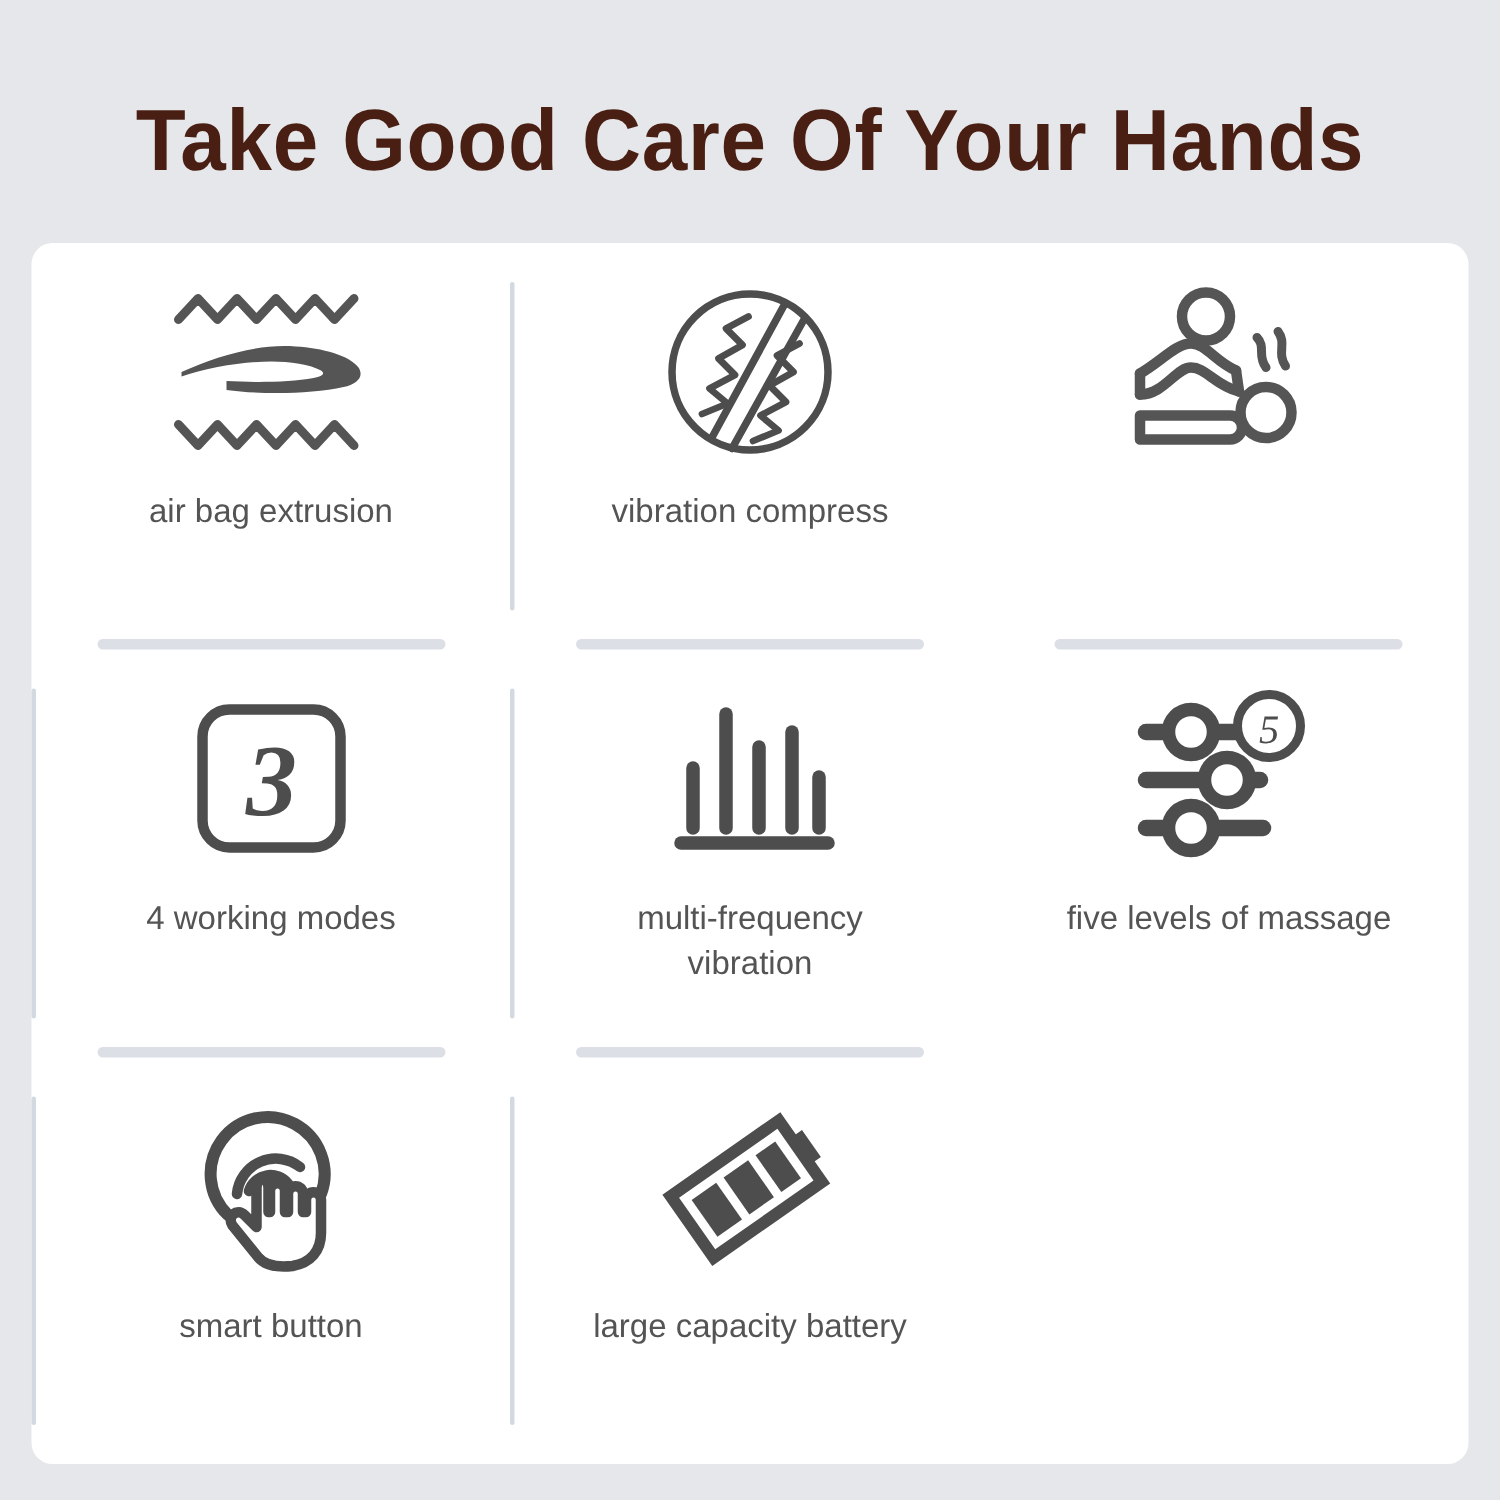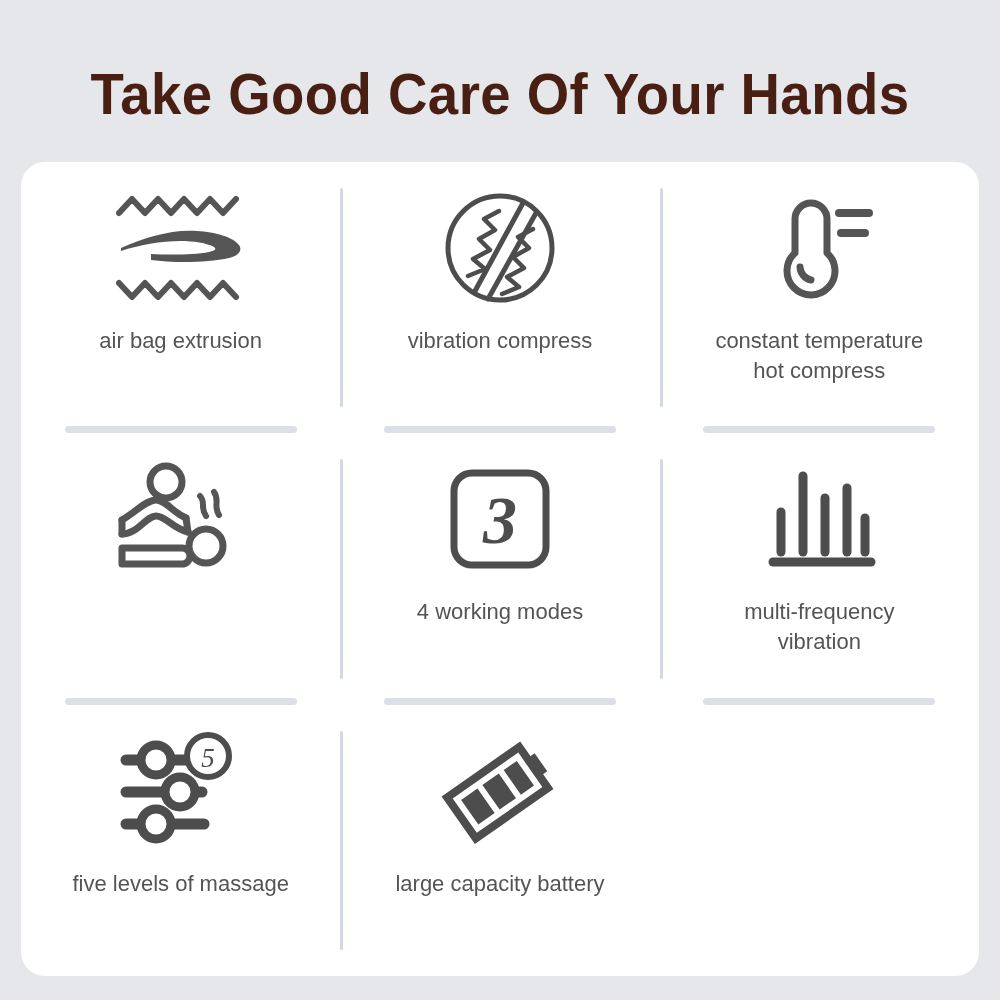--- a/index.html
+++ b/index.html
@@ -39,21 +39,21 @@
   }
 
   
   .card {
     position: absolute;
     left: 21px;
     top: 162px;
     width: 958px;
     height: 814px;
     background: #ffffff;
-    border-radius: 24px;
+    border-radius: 14px;
     box-sizing: border-box;
   }
 
   .grid {
     position: absolute;
     inset: 0;
     display: grid;
     grid-template-columns: 1fr 1fr 1fr;
     grid-template-rows: 1fr 1fr 1fr;
   }
@@ -139,32 +139,20 @@
             <circle cx="59" cy="59" r="52" fill="none" stroke="#4d4d4d" stroke-width="5"></circle>
             <line x1="82" y1="14" x2="34" y2="102" stroke="#4d4d4d" stroke-width="5" stroke-linecap="round"></line>
             <line x1="95" y1="24" x2="47" y2="110" stroke="#4d4d4d" stroke-width="5" stroke-linecap="round"></line>
             <polyline points="58,22 43,30 54,41 38,50 49,61 32,70 44,80 27,87" fill="none" stroke="#4d4d4d" stroke-width="4.5" stroke-linecap="round" stroke-linejoin="round"></polyline>
             <polyline points="92,40 77,48 88,59 72,68 83,79 66,88 78,98 61,105" fill="none" stroke="#4d4d4d" stroke-width="4.5" stroke-linecap="round" stroke-linejoin="round"></polyline>
           </svg>
         </div>
         <div class="label">vibration compress</div>
       </div>
 
-      <div class="cell colsep rowsep">
-        <div class="icon-box">
-          <svg width="120" height="118" viewBox="0 0 120 118">
-            <path d="M36,30 a16,16 0 0 1 32,0 L68,64 a24,24 0 1 1 -32,0 Z" fill="none" stroke="#555" stroke-width="7" stroke-linejoin="round"></path>
-            <path d="M41,78 a14,14 0 0 0 11,13" fill="none" stroke="#555" stroke-width="7" stroke-linecap="round"></path>
-            <line x1="80" y1="24" x2="110" y2="24" stroke="#555" stroke-width="8" stroke-linecap="round"></line>
-            <line x1="82" y1="44" x2="106" y2="44" stroke="#555" stroke-width="8" stroke-linecap="round"></line>
-          </svg>
-        </div>
-        <div class="label">constant temperature
-hot compress</div>
-      </div>
 
       <div class="cell rowsep">
         <div class="icon-box">
           <svg width="130" height="118" viewBox="0 0 130 118">
             <circle cx="50" cy="22" r="16" fill="none" stroke="#555" stroke-width="7"></circle>
             <path d="M6,60 C20,52 30,40 40,40 C50,40 56,52 70,58" fill="none" stroke="#555" stroke-width="7" stroke-linecap="round" stroke-linejoin="round"></path>
             <path d="M6,74 C22,74 30,56 40,56 C50,56 56,68 72,72" fill="none" stroke="#555" stroke-width="7" stroke-linecap="round" stroke-linejoin="round"></path>
             <line x1="6" y1="60" x2="6" y2="74" stroke="#555" stroke-width="7" stroke-linecap="round"></line>
             <line x1="70" y1="58" x2="72" y2="72" stroke="#555" stroke-width="7" stroke-linecap="round"></line>
             <path d="M6,88 L66,88 a8,8 0 0 1 0,16 L6,104 Z" fill="none" stroke="#555" stroke-width="7" stroke-linejoin="round"></path>
@@ -209,20 +197,31 @@
             <circle cx="64" cy="60" r="15" fill="#fff" stroke="#4d4d4d" stroke-width="9"></circle>
             <line x1="10" y1="92" x2="88" y2="92" stroke="#4d4d4d" stroke-width="11" stroke-linecap="round"></line>
             <circle cx="40" cy="92" r="15" fill="#fff" stroke="#4d4d4d" stroke-width="9"></circle>
             <circle cx="92" cy="24" r="21" fill="#fff" stroke="#4d4d4d" stroke-width="6"></circle>
             <text x="92" y="35" text-anchor="middle" font-family="Liberation Serif, serif" font-size="27" font-style="italic" fill="#4d4d4d">5</text>
           </svg>
         </div>
         <div class="label">five levels of massage</div>
       </div>
 
+      <div class="cell colsep">
+        <div class="icon-box">
+          <svg width="118" height="118" viewBox="0 0 118 118">
+            <path d="M30,78 A38,38 0 1 1 92,64" fill="none" stroke="#4d4d4d" stroke-width="8" stroke-linecap="round"></path>
+            <path d="M36,64 A26,26 0 0 1 78,46" fill="none" stroke="#4d4d4d" stroke-width="7" stroke-linecap="round"></path>
+            <path d="M44,62 A15,15 0 0 1 70,57" fill="none" stroke="#4d4d4d" stroke-width="7" stroke-linecap="round"></path>
+            <path d="M49,60 L49,86 L41,78 C36,73 29,79 33,85 L50,106 C55,112 64,113 73,112 C85,110 92,102 92,90 L92,68 C92,61 82,61 82,68 L82,76 L80,76 L80,64 C80,57 70,57 70,64 L70,76 L68,76 L68,62 C68,55 58,55 58,62 L58,76 L57,76 L57,60 C57,52 49,52 49,60 Z" fill="#fff" stroke="#4d4d4d" stroke-width="7" stroke-linejoin="round"></path>
+          </svg>
+        </div>
+        <div class="label">smart button</div>
+      </div>
 
       <div class="cell colsep">
         <div class="icon-box">
           <svg width="126" height="118" viewBox="0 0 126 118">
             <g transform="rotate(-35 63 59)">
               <rect x="16" y="34" width="88" height="50" fill="none" stroke="#4d4d4d" stroke-width="8"></rect>
               <rect x="104" y="48" width="9" height="22" fill="#4d4d4d"></rect>
               <rect x="26" y="44" width="20" height="30" fill="#4d4d4d"></rect>
               <rect x="52" y="44" width="20" height="30" fill="#4d4d4d"></rect>
               <rect x="78" y="44" width="16" height="30" fill="#4d4d4d"></rect>

